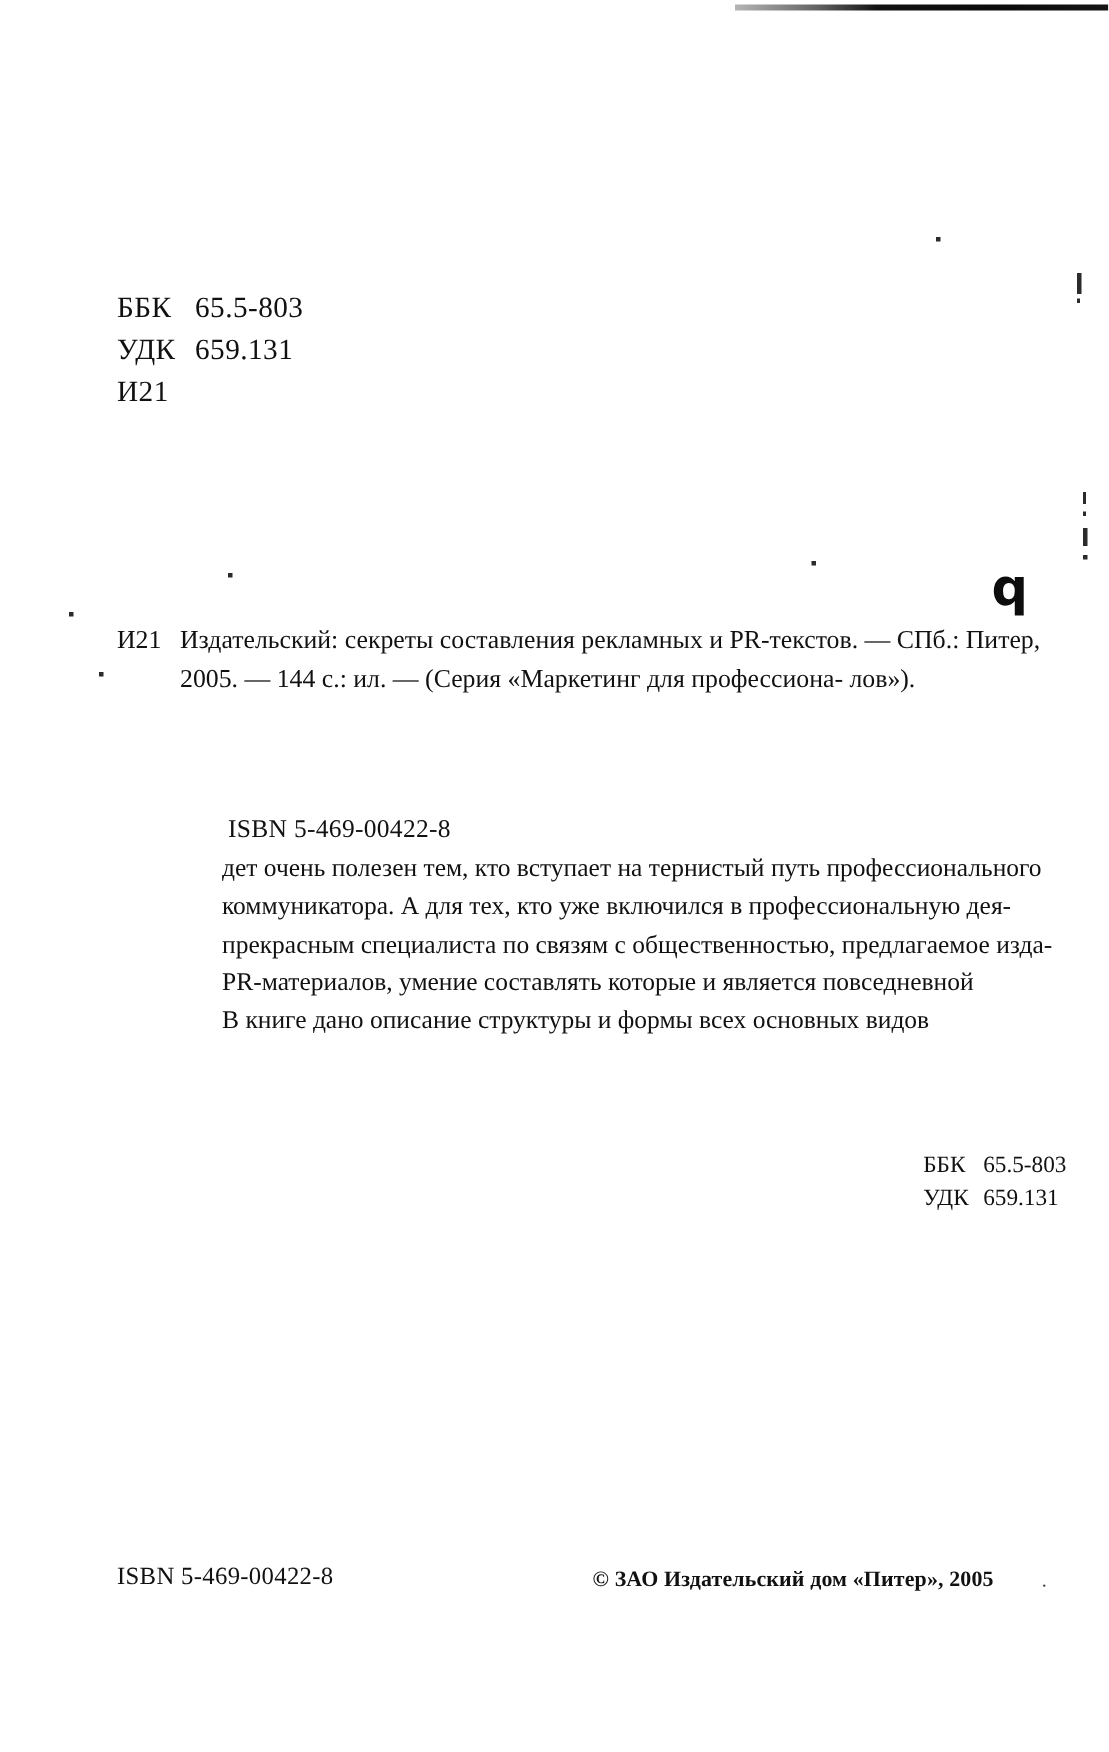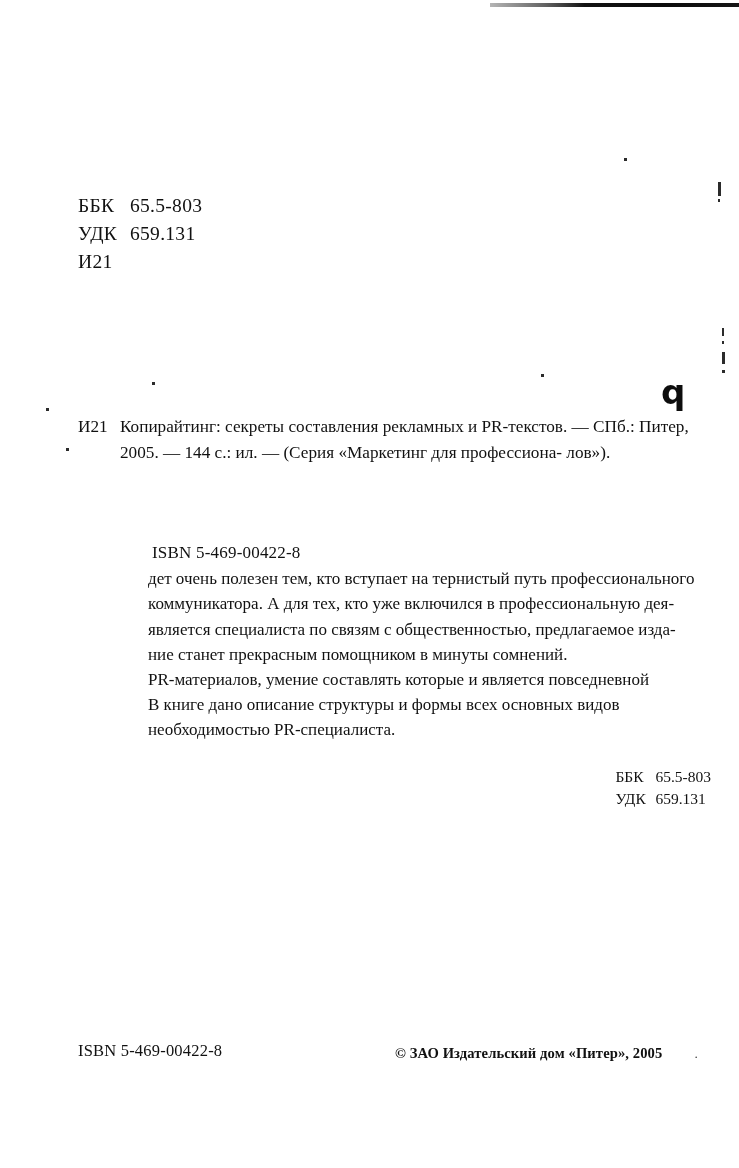--- a/index.html
+++ b/index.html
@@ -185,38 +185,36 @@
     <div class="row"><span class="lbl">ББК</span><span>65.5-803</span></div>
     <div class="row"><span class="lbl">УДК</span><span>659.131</span></div>
     <div class="row">И21</div>
   </div>
 
   <div id="stray-mark">q</div>
 
   <div id="biblio">
     <div class="desc">
       <span class="cutter">И21</span>
-      <span class="desc-line">Копирайтинг: секреты составления рекламных и PR-текстов. — СПб.:</span>
+      <span class="desc-line">Издательский: секреты составления рекламных и PR-текстов. — СПб.:</span>
       <span class="desc-line">Питер, 2005. — 144 с.: ил. — (Серия «Маркетинг для профессиона-</span>
       <span class="desc-line">лов»).</span>
     </div>
   </div>
 
   <div id="annotation">
     <div class="isbn">ISBN  5-469-00422-8</div>
     <p>
       <span class="ln">дет очень полезен тем, кто вступает на тернистый путь профессионального</span>
       <span class="ln">коммуникатора. А для тех, кто уже включился в профессиональную дея-</span>
-      <span class="ln">является специалиста по связям с общественностью, предлагаемое изда-</span>
-      <span class="ln">ние станет прекрасным помощником в минуты сомнений.</span>
+      <span class="ln">прекрасным специалиста по связям с общественностью, предлагаемое изда-</span>
     </p>
     <p>
       <span class="ln">PR-материалов, умение составлять которые и является повседневной</span>
       <span class="ln">В книге дано описание структуры и формы всех основных видов</span>
-      <span class="ln">необходимостью PR-специалиста.</span>
     </p>
   </div>
 
   <div id="class-codes-bottom">
     <div class="row"><span class="lbl">ББК</span><span>65.5-803</span></div>
     <div class="row"><span class="lbl">УДК</span><span>659.131</span></div>
   </div>
 
 
   <div id="footer">

